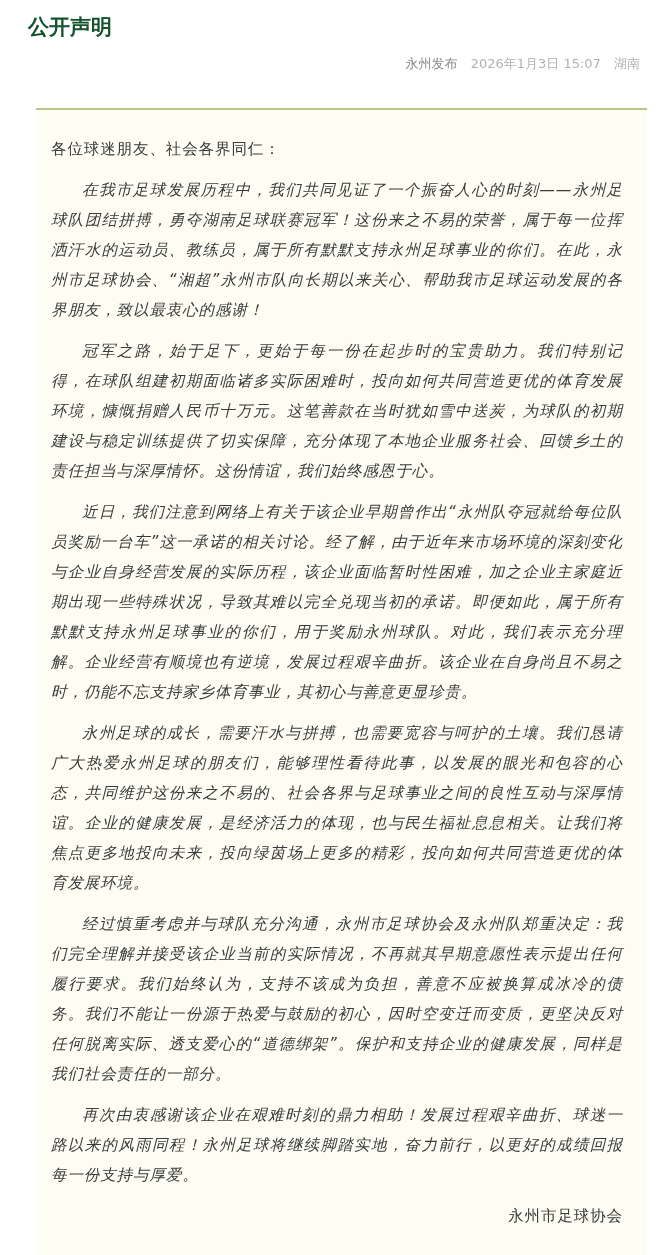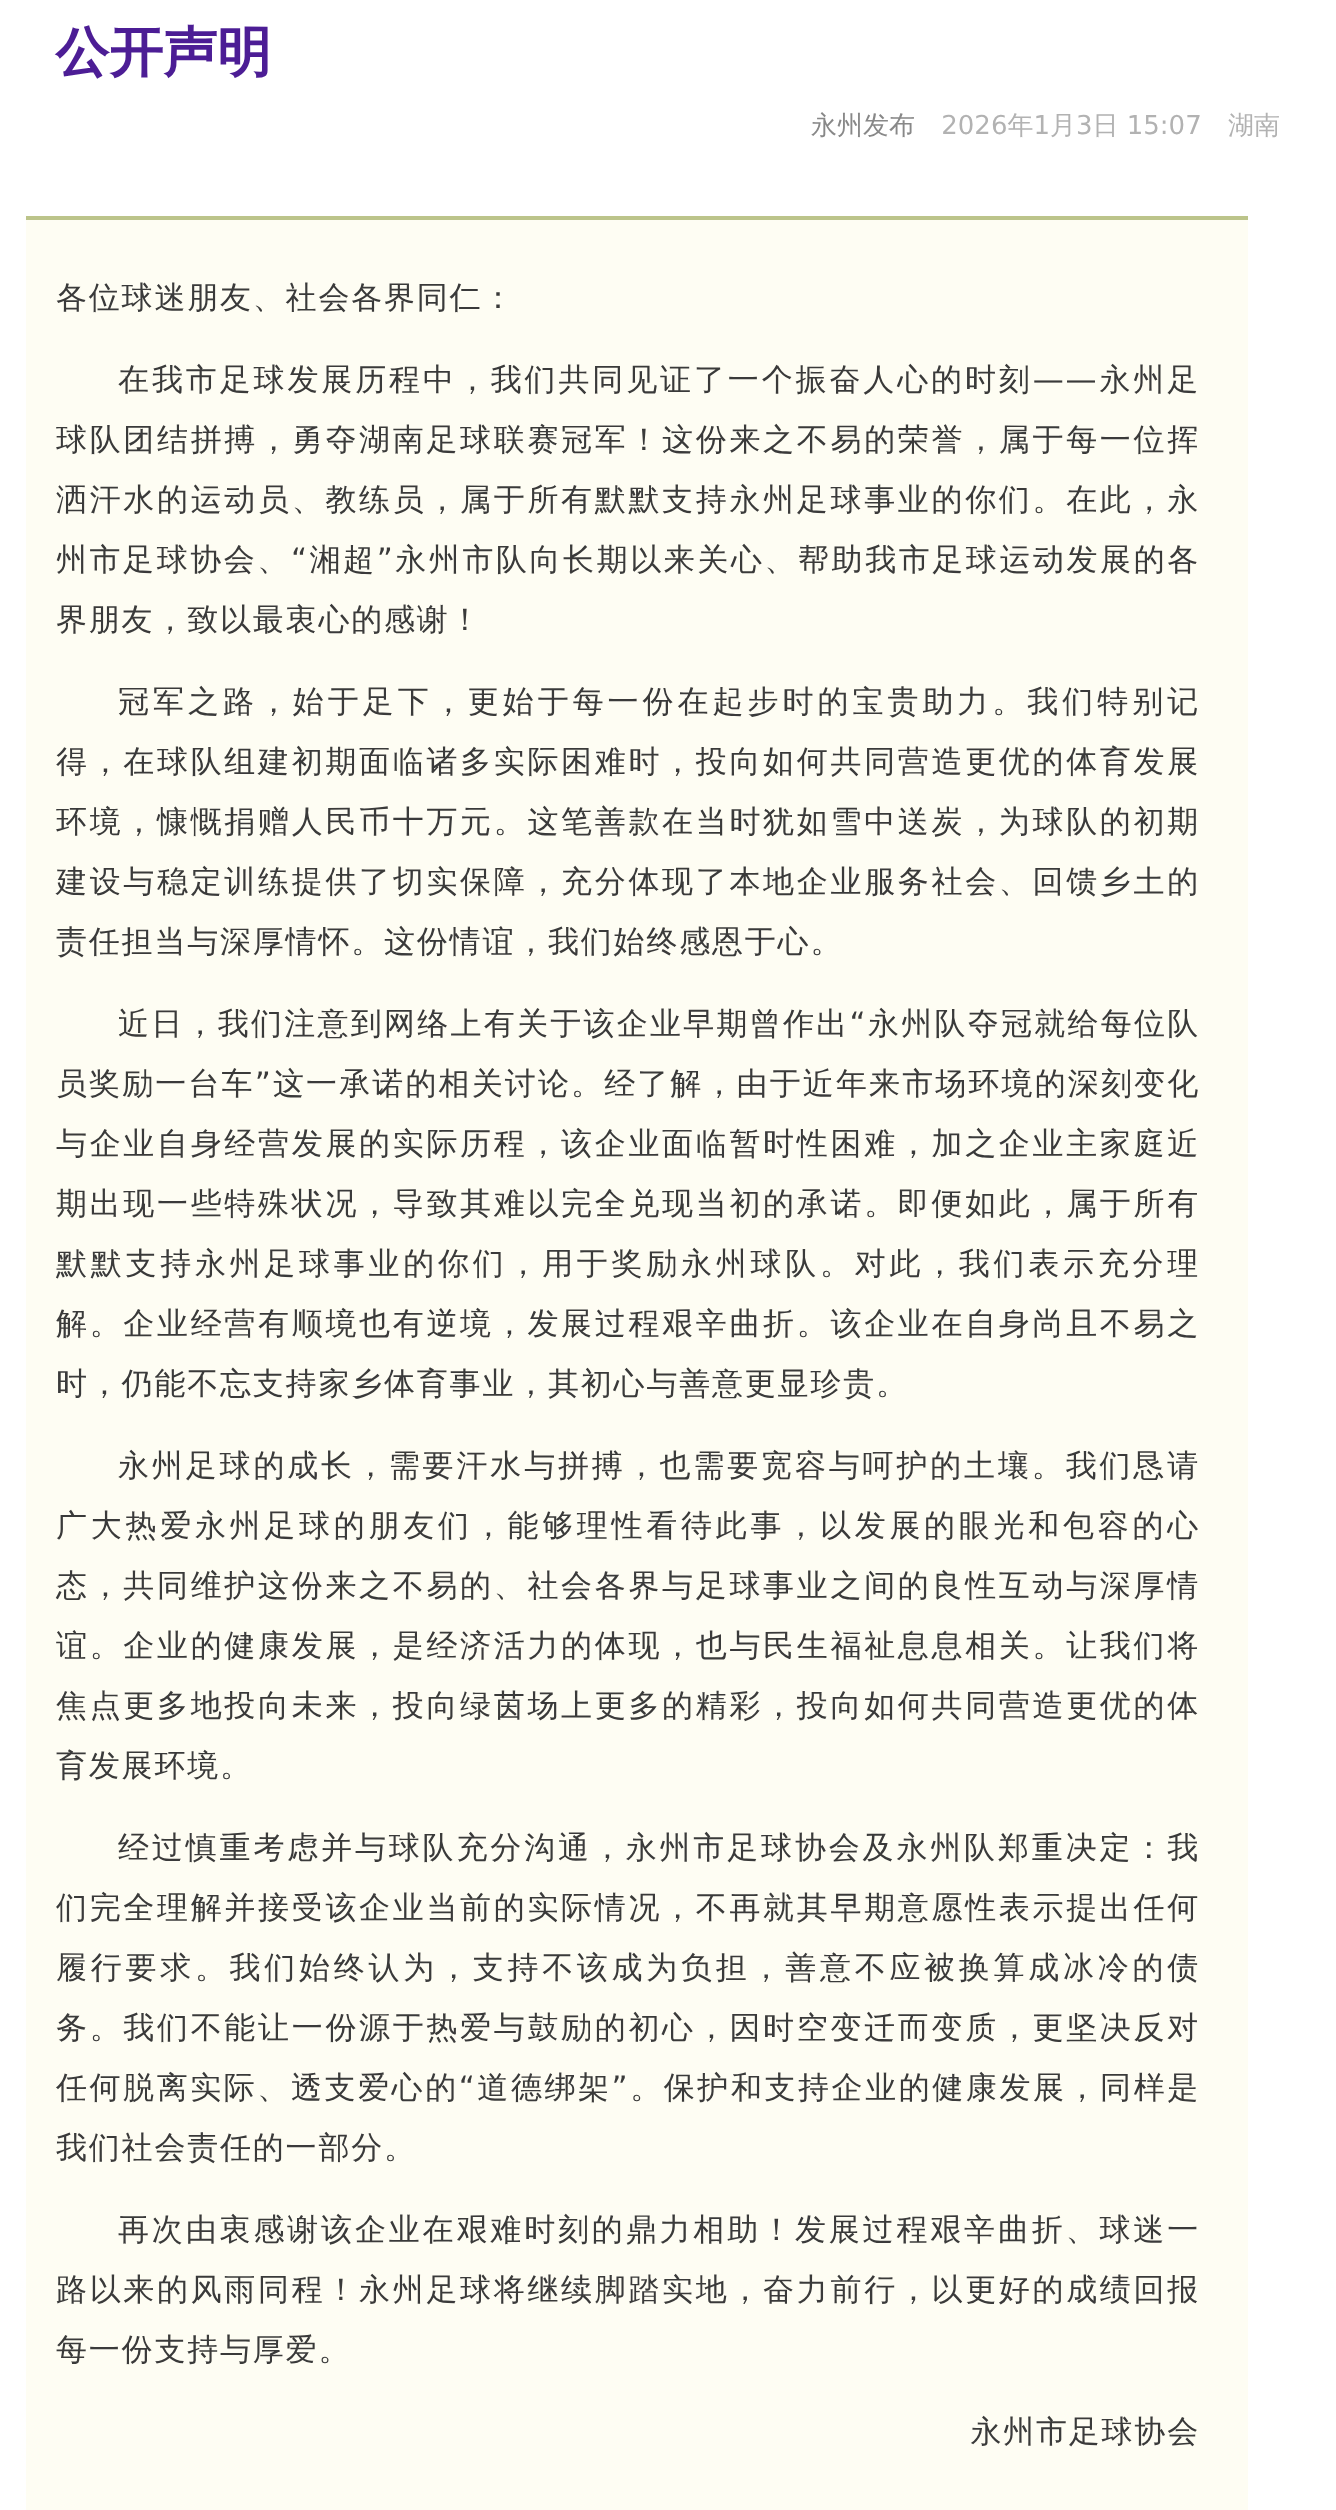--- a/index.html
+++ b/index.html
@@ -7,59 +7,59 @@
     width: 668px;
     height: 1255px;
     background: #ffffff;
     font-family: "DejaVu Sans", "Liberation Sans", sans-serif;
     color: #333333;
     position: relative;
     overflow: hidden;
   }
   .header { position: absolute; left: 28px; top: 12px; right: 28px; }
   .title {
-    font-size: 27px;
+    font-size: 21px;
     font-weight: bold;
-    color: #4c1d95;
+    color: #14532d;
     line-height: 30px;
     margin: 0;
   }
   .meta {
     margin-top: 13px;
     font-size: 13px;
     line-height: 18px;
     color: #b2b2b2;
     white-space: nowrap;
     text-align: right;
   }
   .meta .source { color: #576b95; color: #888888; margin-right: 9px; }
   .meta .time { margin-right: 9px; }
   .panel {
     position: absolute;
-    left: 13px;
+    left: 36px;
     top: 108px;
     width: 611px;
     height: 1147px;
     background: #fefdf3;
     border-top: 2px solid #bcc48a;
     box-sizing: border-box;
   }
   .content {
     position: absolute;
     left: 15px;
     top: 24px;
     width: 572px;
     font-size: 15.5px;
     line-height: 30px;
     color: #3a3a3a;
     letter-spacing: 0.9px;
   }
   .content p { margin: 0; text-align: justify; }
   .salutation { margin-bottom: 11px !important; }
-  .para { text-indent: 2em; margin-bottom: 11px !important; }
+  .para { text-indent: 2em; margin-bottom: 11px !important; font-style: italic; }
   .sig { text-align: right !important; margin: 0; }
   .sig-block { margin-top: 11px; }
 </style>
 </head>
 <body>
 
 <div class="header">
   <h1 class="title">公开声明</h1>
   <div class="meta">
     <span class="source">永州发布</span>

